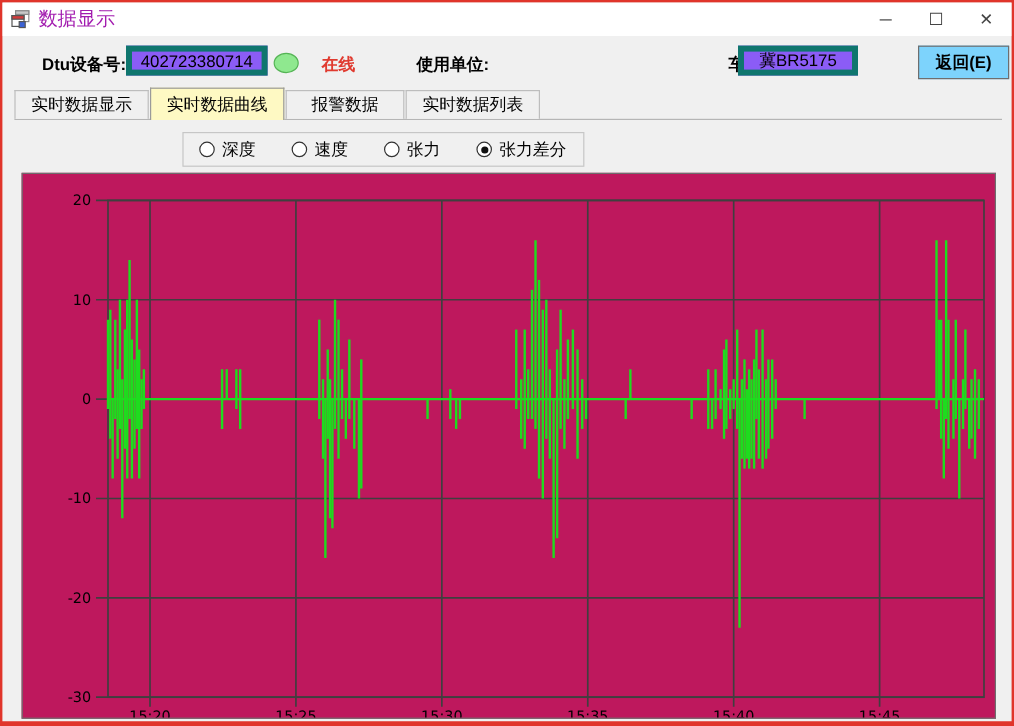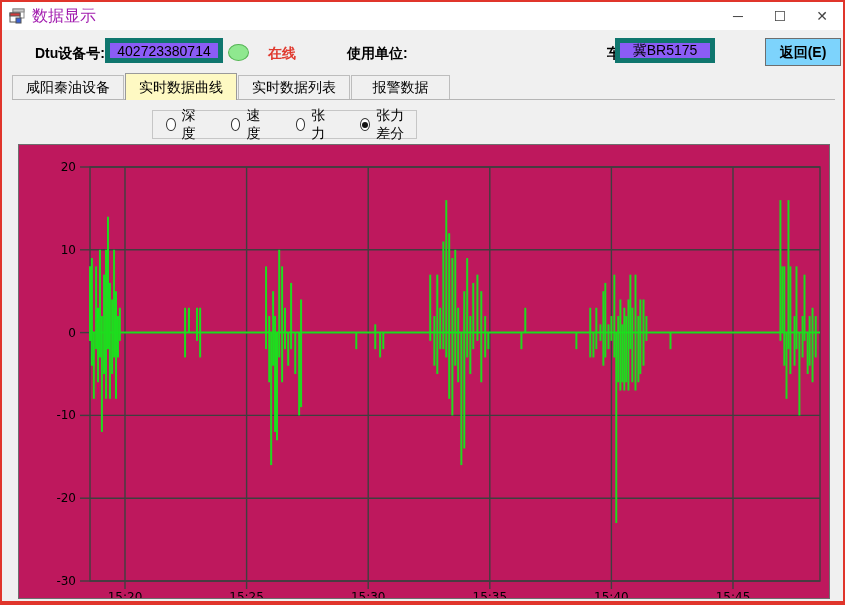--- a/index.html
+++ b/index.html
@@ -66,21 +66,21 @@
   }
   .tab.active {
     height: 27px; line-height: 26px;
     background: #fef9c3;
     border-color: #9a9a9a;
     position: relative; z-index: 2;
     margin-bottom: -1px;
   }
   
   .radio-panel {
-    position: absolute; left: 150px; top: 108px; width: 265px; height: 29px;
+    position: absolute; left: 150px; top: 108px; width: 335px; height: 29px;
     border: 1px solid #c6c6c6;
     display: flex; align-items: center;
     padding-left: 13px; gap: 30px;
   }
   .radio-item { display: flex; align-items: center; gap: 6px; cursor: default; }
   .radio-circle {
     width: 13px; height: 13px; border-radius: 50%;
     border: 1px solid #333; background: #fff;
     display: inline-flex; align-items: center; justify-content: center;
   }
@@ -120,24 +120,24 @@
   <span class="hdr-label" style="left:33px; top:43px;">Dtu设备号:</span>
   <input class="hdr-input" style="left: 103px; top: 36px; width: 118px;" value="402723380714">
   <span class="status-dot" style="background: rgb(143, 232, 143);"></span>
   <span class="status-text" style="color: rgb(224, 58, 47);">在线</span>
   <span class="hdr-label" style="left:345px; top:43px;">使用单位:</span>
   <span class="hdr-label" style="left:605px; top:43px;">车号:</span>
   <input class="hdr-input" style="left: 613px; top: 36px; width: 100px;" value="冀BR5175">
   <div class="back-btn">返回(E)</div>
 
   <div class="tab-bar">
-      <div class="tab">咸阳秦油设备</div>
+      <div class="tab">实时数据显示</div>
       <div class="tab active">实时数据曲线</div>
+      <div class="tab">报警数据</div>
       <div class="tab">实时数据列表</div>
-      <div class="tab">报警数据</div>
     </div>
 
   <div class="radio-panel">
       <div class="radio-item">
         <span class="radio-circle"></span>
         <span class="radio-label">深度</span>
       </div>
       <div class="radio-item">
         <span class="radio-circle"></span>
         <span class="radio-label">速度</span>

